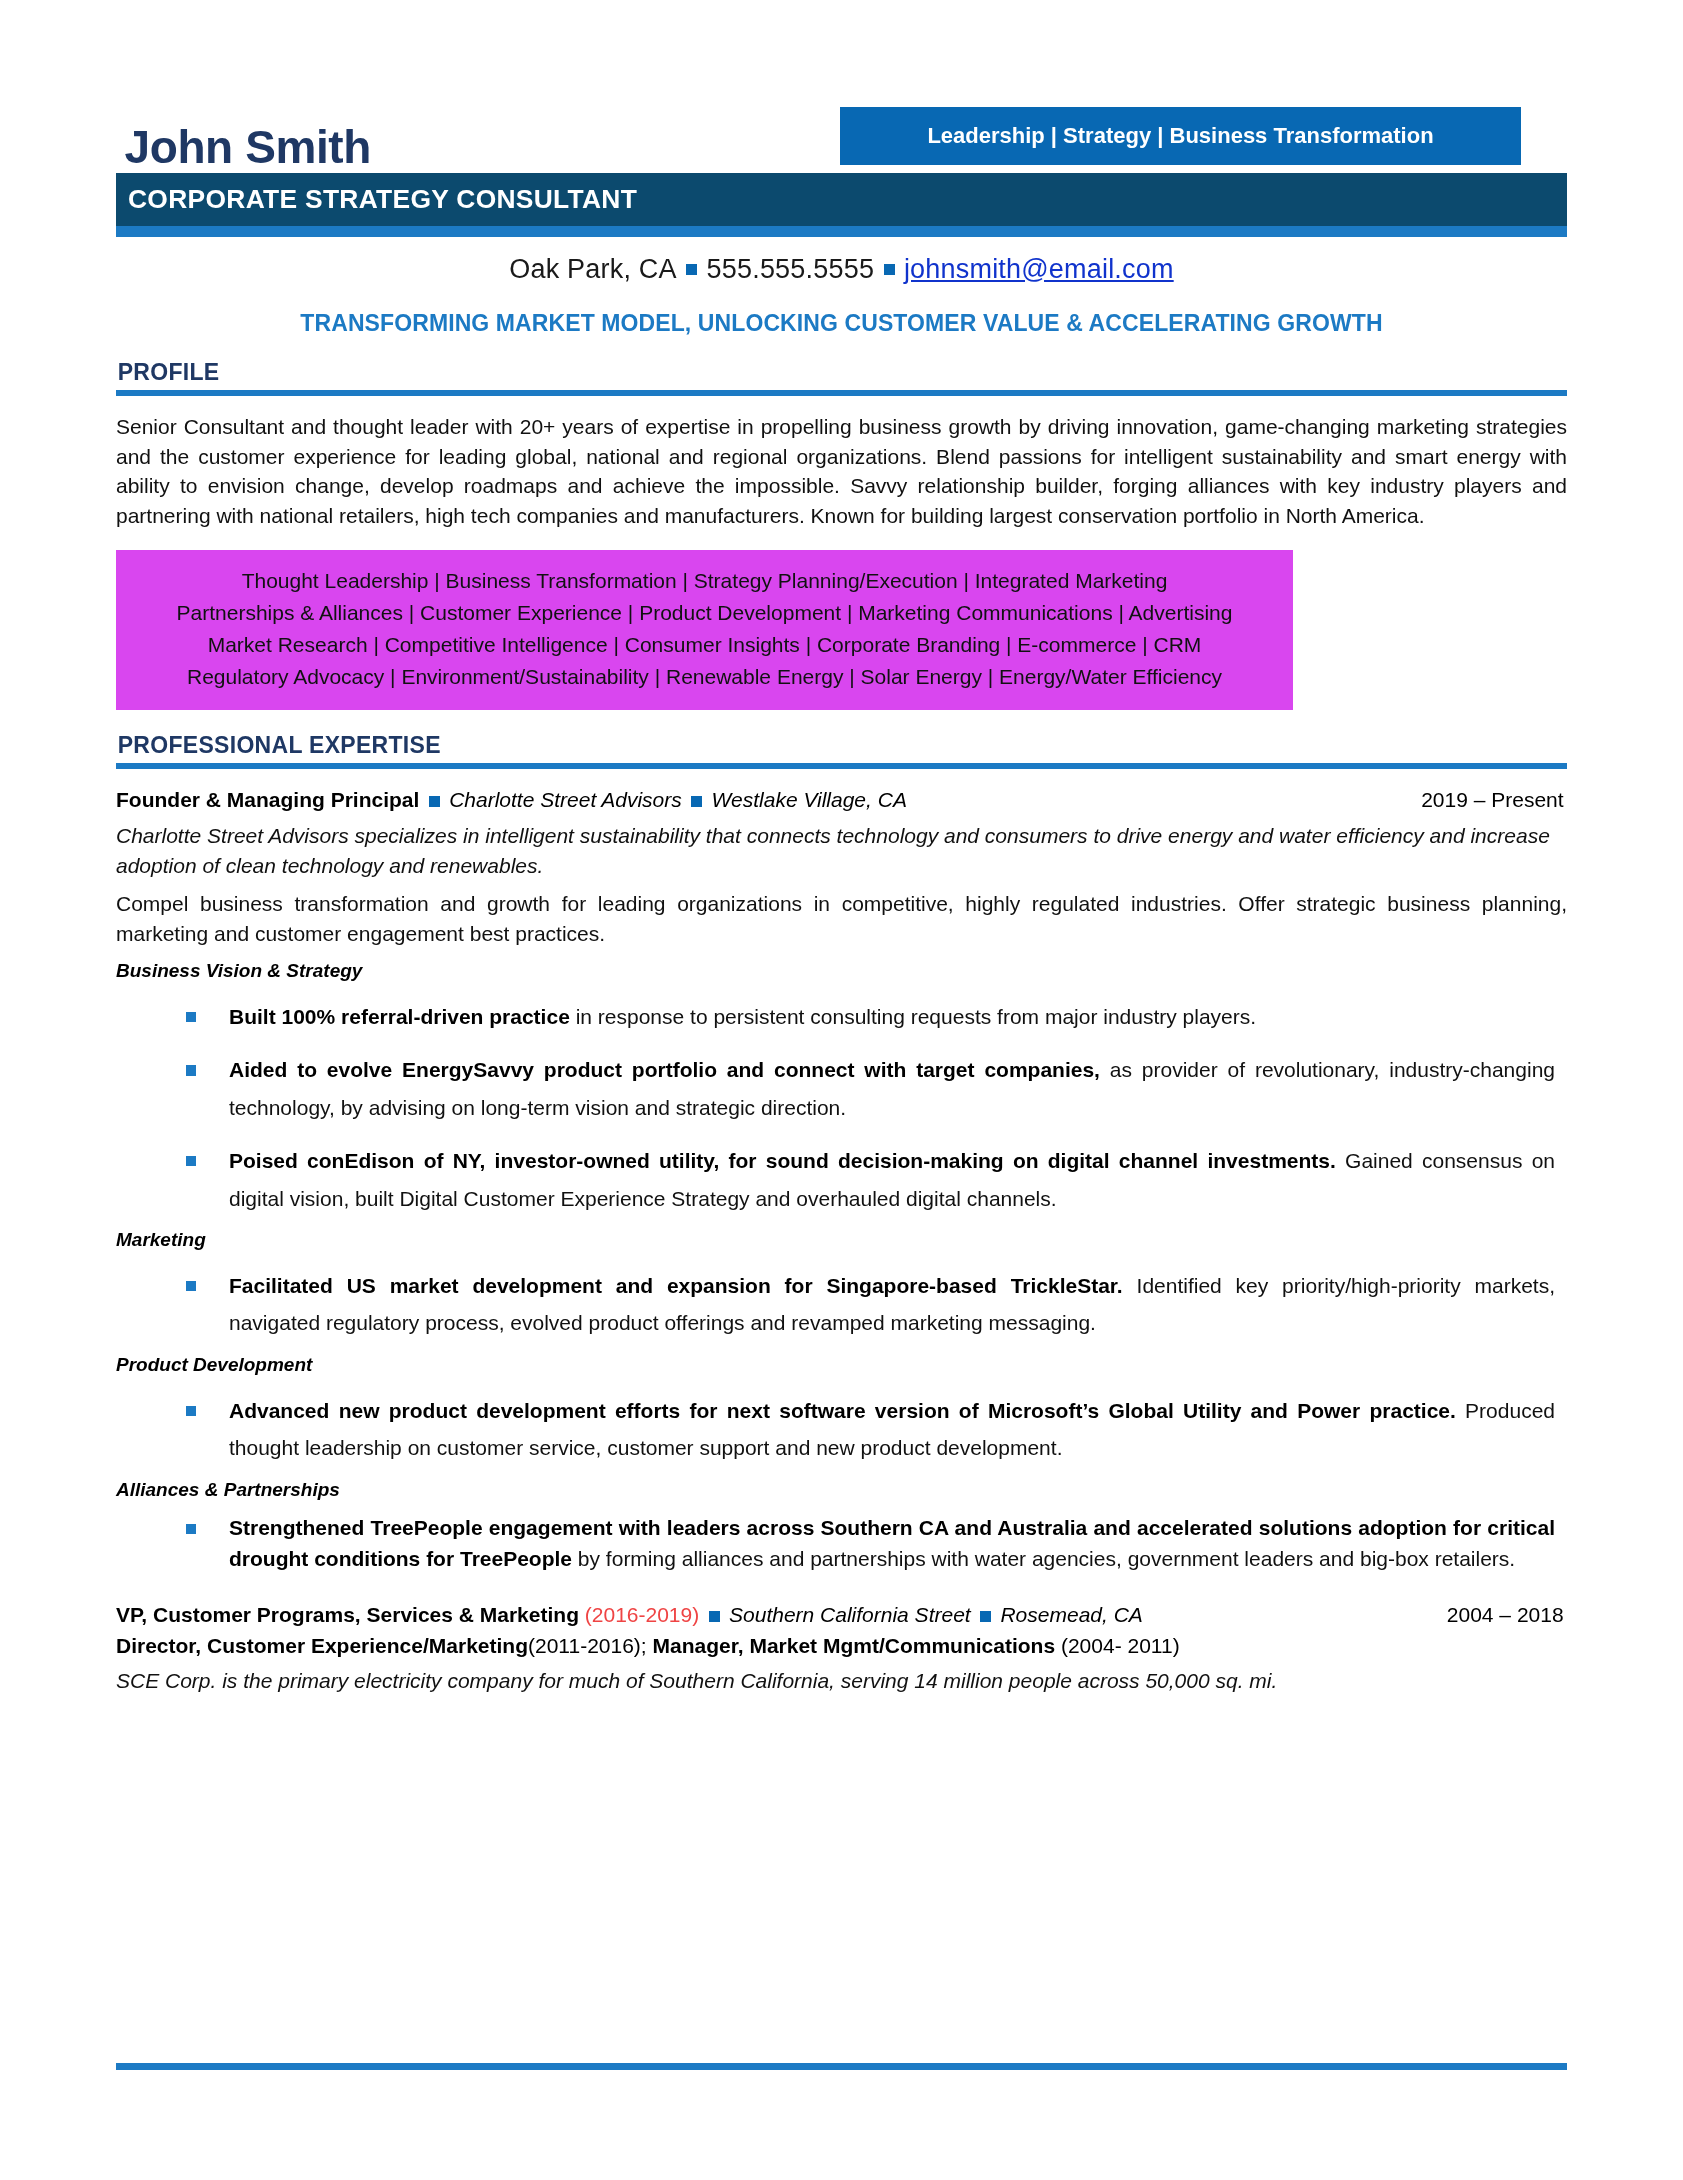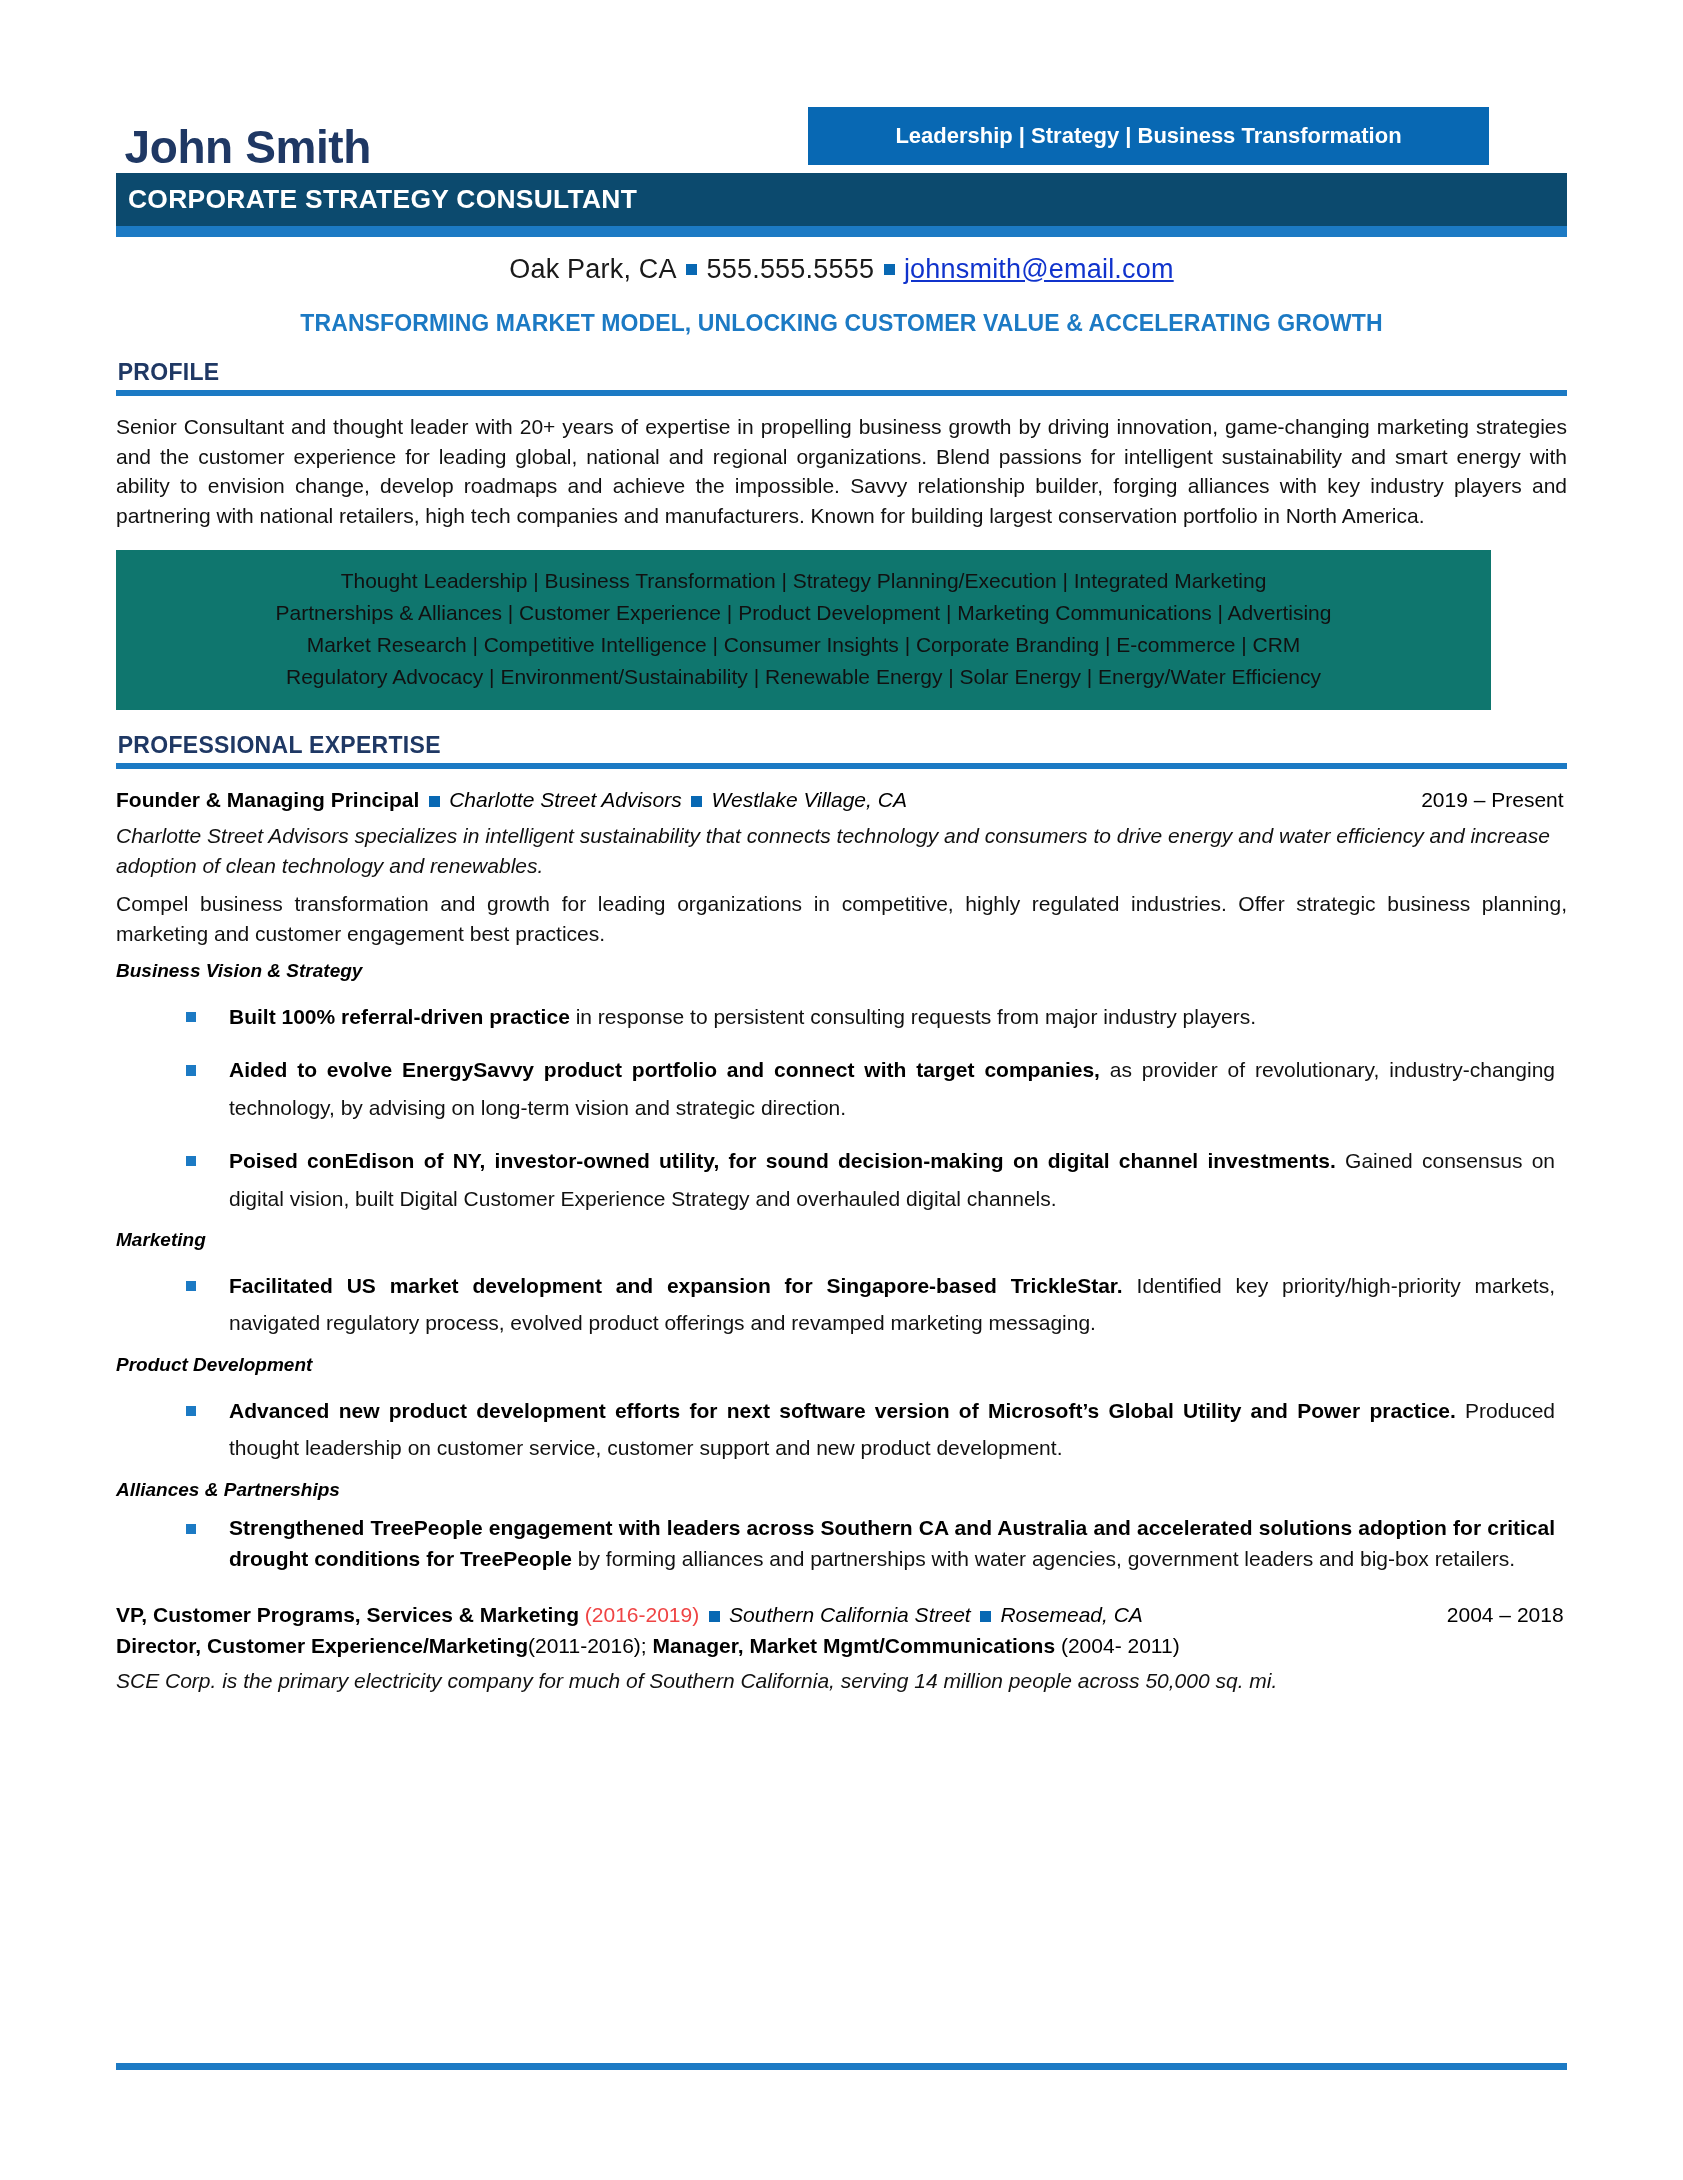--- a/index.html
+++ b/index.html
@@ -32,21 +32,21 @@
     font-size: 46px;
     font-weight: bold;
     color: #1F3864;
     letter-spacing: -0.4px;
     line-height: 1;
     padding-left: 8.5px;
     white-space: nowrap;
   }
   .tagline-box {
     position: absolute;
-    left: 692px;
+    left: 724px;
     top: 15.3px;
     width: 681px;
     height: 58px;
     background: #0868B3;
     display: flex;
     align-items: center;
     justify-content: center;
   }
   .tagline-text {
     color: #ffffff;
@@ -129,24 +129,24 @@
     font-size: 21px;
     line-height: 1.42;
     text-align: justify;
     color: #111;
   }
   .para.tight { margin-top: 8.5px; }
 
   
   .kw-box {
     margin-top: 19px;
-    background: #0f766e;
+    background: #d946ef;
     padding: 15.3px 20.4px 17px 20.4px;
     text-align: center;
-    width: 1375px;
+    width: 1177px;
   }
   .kw-line {
     font-size: 21px;
     line-height: 1.52;
     color: #111;
   }
 
   
   .job-head {
     margin-top: 19px;

